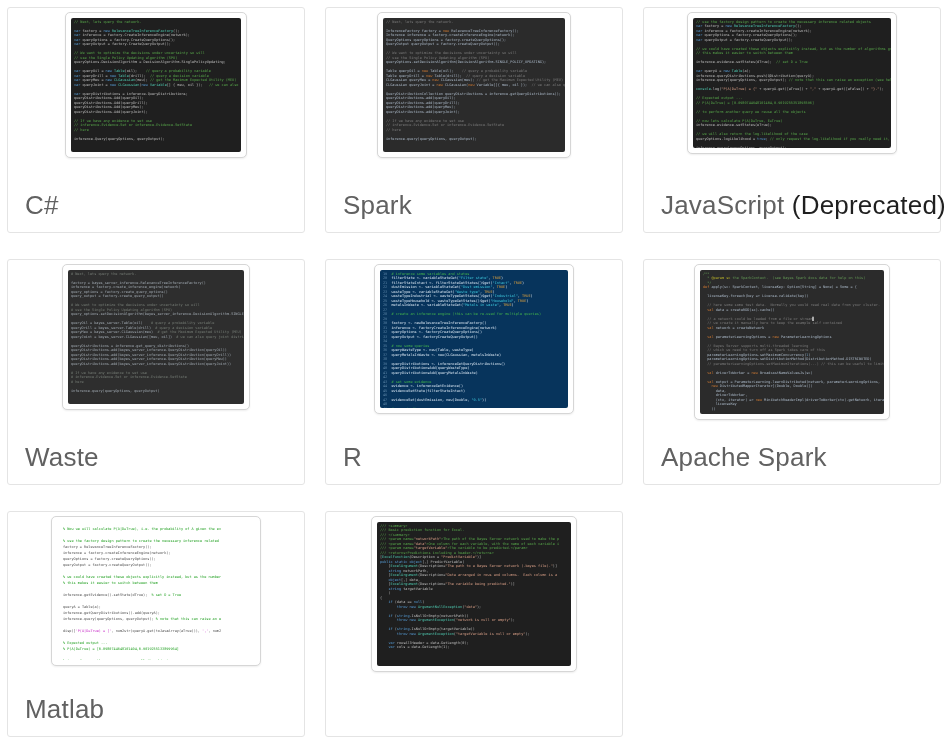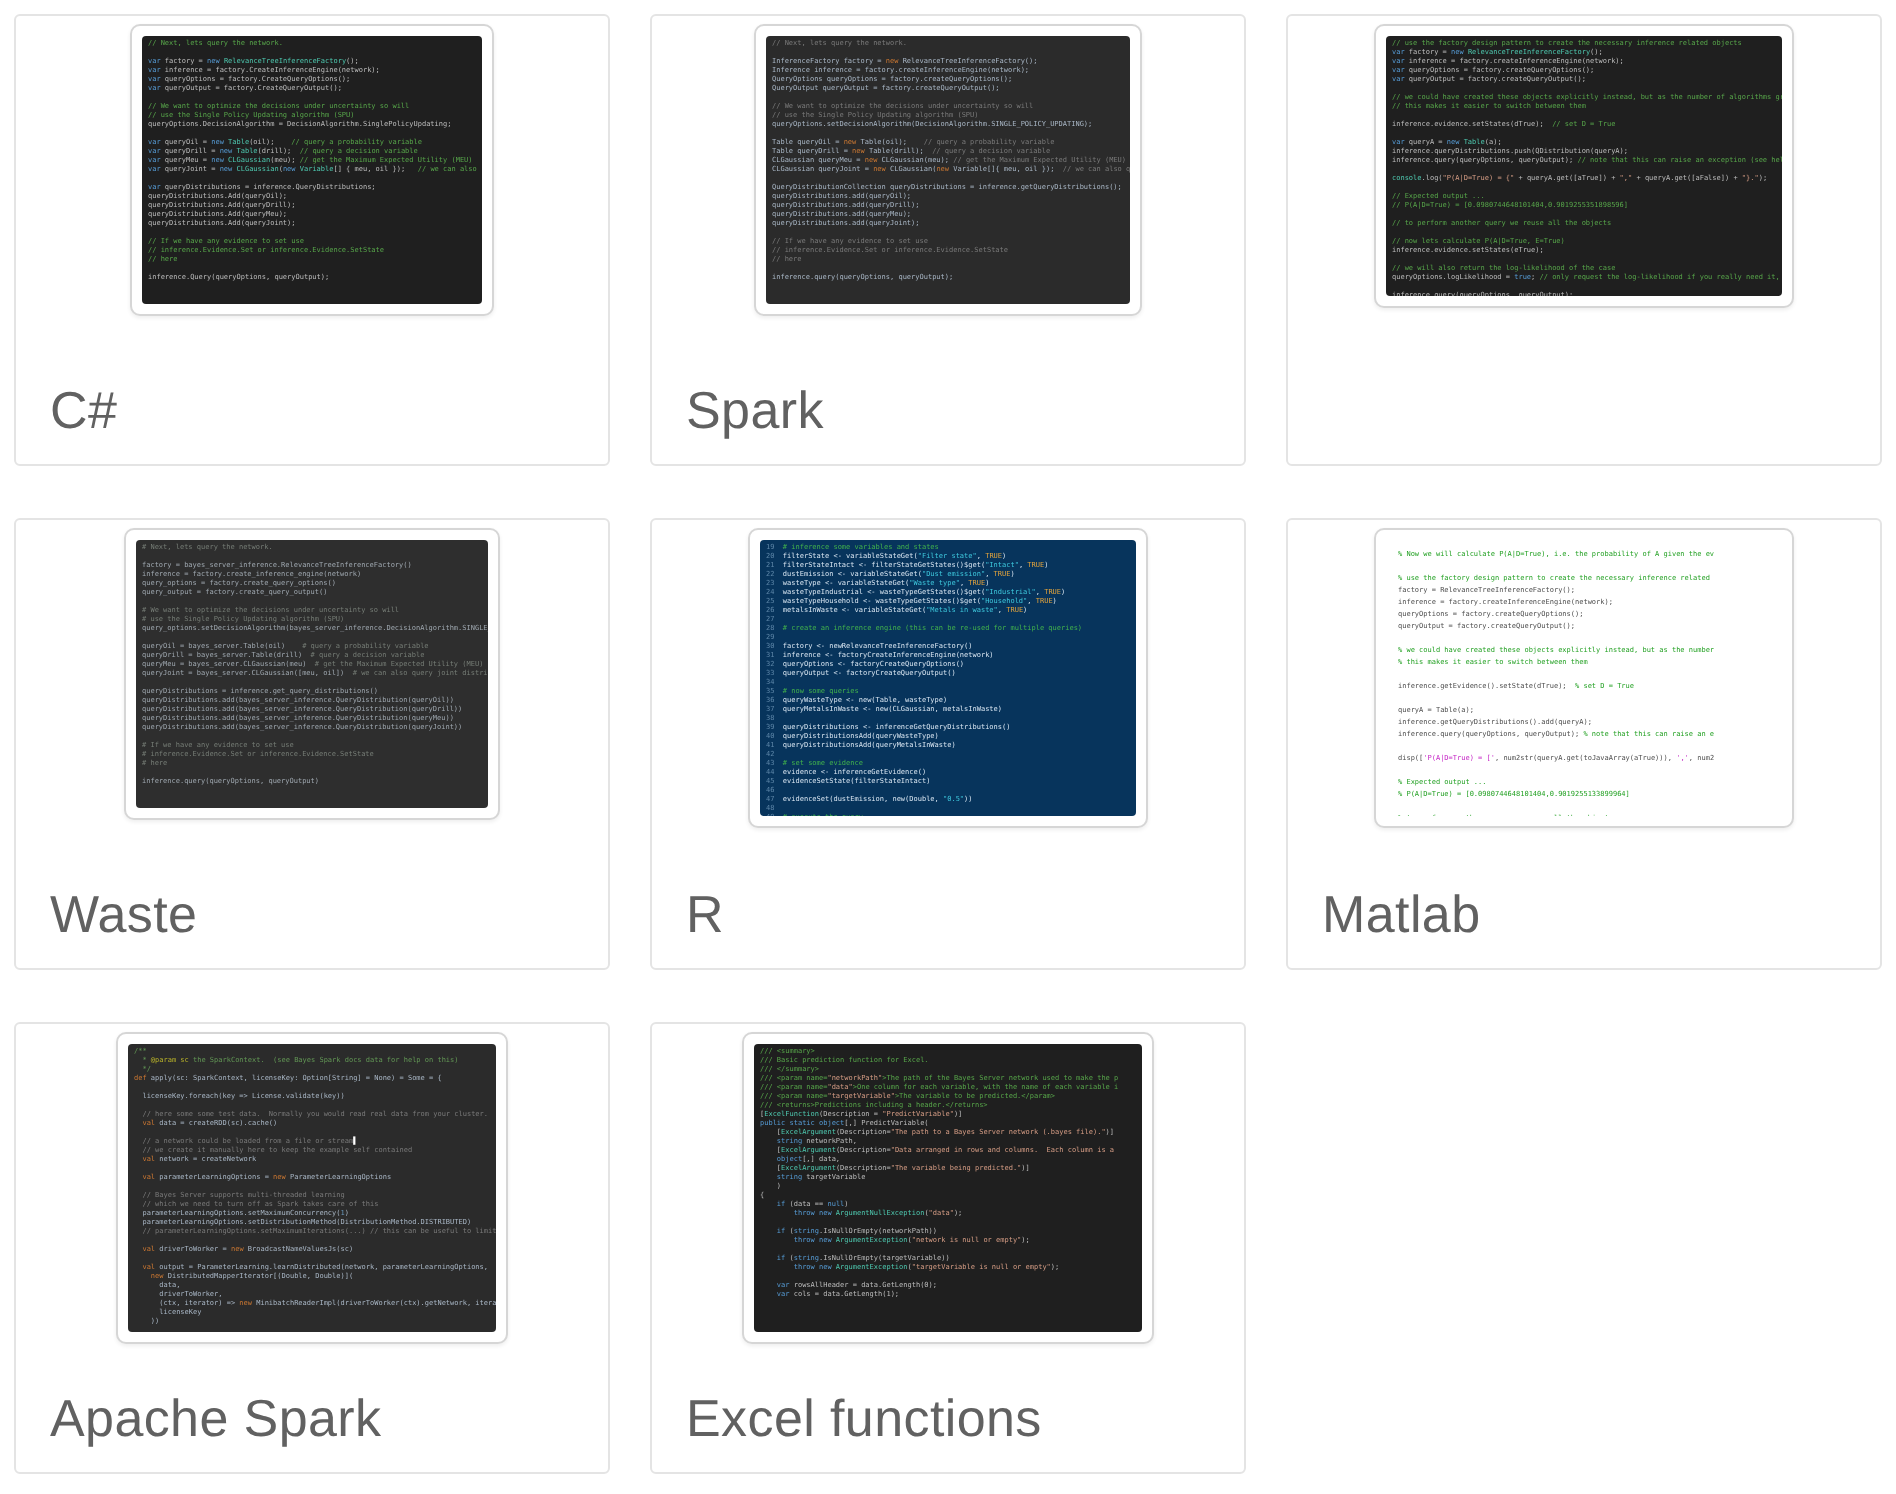--- a/index.html
+++ b/index.html
@@ -128,20 +128,21 @@
               <div class="code-line"><span style="color: rgb(189, 189, 189);">inference.evidence.setStates(eTrue);</span></div>
               <div class="code-line">&nbsp;</div>
               <div class="code-line"><span style="color: rgb(87, 166, 74);">// we will also return the log-likelihood of the case</span></div>
               <div class="code-line"><span style="color: rgb(189, 189, 189);">queryOptions.logLikelihood = </span><span style="color: rgb(86, 156, 214);">true</span><span style="color: rgb(189, 189, 189);">; </span><span style="color: rgb(87, 166, 74);">// only request the log-likelihood if you really need it, as extra com</span></div>
               <div class="code-line">&nbsp;</div>
               <div class="code-line"><span style="color: rgb(189, 189, 189);">inference.query(queryOptions, queryOutput);</span></div>
             </div>
           </div>
         </div>
       </div>
+    <div class="label"><span>JavaScript</span><span class="suffix"> (Deprecated)</span></div>
   </div>
 
   <div class="card">
     <div class="thumb-frame">
         <div class="thumb">
           <div class="code" style="width: 176px; height: 134px; background: rgb(46, 46, 46);">
             <div class="code-inner" style="width: 352px;">
               <div class="code-line"><span style="color: rgb(118, 125, 118);"># Next, lets query the network.</span></div>
               <div class="code-line">&nbsp;</div>
               <div class="code-line"><span style="color: rgb(159, 168, 176);">factory = bayes_server_inference.RelevanceTreeInferenceFactory()</span></div>
@@ -215,55 +216,20 @@
             </div>
           </div>
         </div>
       </div>
     <div class="label"><span>R</span><span class="suffix"></span></div>
   </div>
 
   <div class="card">
     <div class="thumb-frame">
         <div class="thumb">
-          <div class="code" style="width: 198px; height: 138px; background: rgb(255, 255, 255);">
-            <div class="code-inner roomy" style="width: 396px;">
-              <div class="code-line"><span style="color: rgb(34, 160, 34);">% Now we will calculate P(A|D=True), i.e. the probability of A given the ev</span></div>
-              <div class="code-line">&nbsp;</div>
-              <div class="code-line"><span style="color: rgb(34, 160, 34);">% use the factory design pattern to create the necessary inference related</span></div>
-              <div class="code-line"><span style="color: rgb(77, 77, 77);">factory = RelevanceTreeInferenceFactory();</span></div>
-              <div class="code-line"><span style="color: rgb(77, 77, 77);">inference = factory.createInferenceEngine(network);</span></div>
-              <div class="code-line"><span style="color: rgb(77, 77, 77);">queryOptions = factory.createQueryOptions();</span></div>
-              <div class="code-line"><span style="color: rgb(77, 77, 77);">queryOutput = factory.createQueryOutput();</span></div>
-              <div class="code-line">&nbsp;</div>
-              <div class="code-line"><span style="color: rgb(34, 160, 34);">% we could have created these objects explicitly instead, but as the number</span></div>
-              <div class="code-line"><span style="color: rgb(34, 160, 34);">% this makes it easier to switch between them</span></div>
-              <div class="code-line">&nbsp;</div>
-              <div class="code-line"><span style="color: rgb(77, 77, 77);">inference.getEvidence().setState(dTrue);  </span><span style="color: rgb(34, 160, 34);">% set D = True</span></div>
-              <div class="code-line">&nbsp;</div>
-              <div class="code-line"><span style="color: rgb(77, 77, 77);">queryA = Table(a);</span></div>
-              <div class="code-line"><span style="color: rgb(77, 77, 77);">inference.getQueryDistributions().add(queryA);</span></div>
-              <div class="code-line"><span style="color: rgb(77, 77, 77);">inference.query(queryOptions, queryOutput); </span><span style="color: rgb(34, 160, 34);">% note that this can raise an e</span></div>
-              <div class="code-line">&nbsp;</div>
-              <div class="code-line"><span style="color: rgb(77, 77, 77);">disp([</span><span style="color: rgb(197, 37, 197);">'P(A|D=True) = ['</span><span style="color: rgb(77, 77, 77);">, num2str(queryA.get(toJavaArray(aTrue))), </span><span style="color: rgb(197, 37, 197);">','</span><span style="color: rgb(77, 77, 77);">, num2</span></div>
-              <div class="code-line">&nbsp;</div>
-              <div class="code-line"><span style="color: rgb(34, 160, 34);">% Expected output ...</span></div>
-              <div class="code-line"><span style="color: rgb(34, 160, 34);">% P(A|D=True) = [0.0980744648101404,0.9019255133899964]</span></div>
-              <div class="code-line">&nbsp;</div>
-              <div class="code-line"><span style="color: rgb(34, 160, 34);">% to perform another query we reuse all the objects</span></div>
-            </div>
-          </div>
-        </div>
-      </div>
-    <div class="label"><span>Matlab</span><span class="suffix"></span></div>
-  </div>
-
-  <div class="card">
-    <div class="thumb-frame">
-        <div class="thumb">
           <div class="code" style="width: 184px; height: 144px; background: rgb(43, 43, 43);">
             <div class="code-inner" style="width: 368px;">
               <div class="code-line"><span style="color: rgb(98, 151, 85);">/**</span></div>
               <div class="code-line"><span style="color: rgb(98, 151, 85);">  * </span><span style="color: rgb(187, 181, 41);">@param sc</span><span style="color: rgb(98, 151, 85);"> the SparkContext.  (see Bayes Spark docs data for help on this)</span></div>
               <div class="code-line"><span style="color: rgb(98, 151, 85);">  */</span></div>
               <div class="code-line"><span style="color: rgb(204, 120, 50);">def </span><span style="color: rgb(169, 183, 198);">apply(sc: SparkContext, licenseKey: Option[String] = None) = Some = {</span></div>
               <div class="code-line">&nbsp;</div>
               <div class="code-line"><span style="color: rgb(169, 183, 198);">  licenseKey.foreach(key =&gt; License.validate(key))</span></div>
               <div class="code-line">&nbsp;</div>
               <div class="code-line"><span style="color: rgb(122, 122, 122);">  // here some some test data.  Normally you would read real data from your cluster.</span></div>
@@ -288,20 +254,55 @@
               <div class="code-line"><span style="color: rgb(169, 183, 198);">      data,</span></div>
               <div class="code-line"><span style="color: rgb(169, 183, 198);">      driverToWorker,</span></div>
               <div class="code-line"><span style="color: rgb(169, 183, 198);">      (ctx, iterator) =&gt; </span><span style="color: rgb(204, 120, 50);">new </span><span style="color: rgb(169, 183, 198);">MinibatchReaderImpl(driverToWorker(ctx).getNetwork, iterator),</span></div>
               <div class="code-line"><span style="color: rgb(169, 183, 198);">      licenseKey</span></div>
               <div class="code-line"><span style="color: rgb(169, 183, 198);">    ))</span></div>
             </div>
           </div>
         </div>
       </div>
     <div class="label"><span>Apache Spark</span><span class="suffix"></span></div>
+  </div>
+
+  <div class="card">
+    <div class="thumb-frame">
+        <div class="thumb">
+          <div class="code" style="width: 198px; height: 138px; background: rgb(255, 255, 255);">
+            <div class="code-inner roomy" style="width: 396px;">
+              <div class="code-line"><span style="color: rgb(34, 160, 34);">% Now we will calculate P(A|D=True), i.e. the probability of A given the ev</span></div>
+              <div class="code-line">&nbsp;</div>
+              <div class="code-line"><span style="color: rgb(34, 160, 34);">% use the factory design pattern to create the necessary inference related</span></div>
+              <div class="code-line"><span style="color: rgb(77, 77, 77);">factory = RelevanceTreeInferenceFactory();</span></div>
+              <div class="code-line"><span style="color: rgb(77, 77, 77);">inference = factory.createInferenceEngine(network);</span></div>
+              <div class="code-line"><span style="color: rgb(77, 77, 77);">queryOptions = factory.createQueryOptions();</span></div>
+              <div class="code-line"><span style="color: rgb(77, 77, 77);">queryOutput = factory.createQueryOutput();</span></div>
+              <div class="code-line">&nbsp;</div>
+              <div class="code-line"><span style="color: rgb(34, 160, 34);">% we could have created these objects explicitly instead, but as the number</span></div>
+              <div class="code-line"><span style="color: rgb(34, 160, 34);">% this makes it easier to switch between them</span></div>
+              <div class="code-line">&nbsp;</div>
+              <div class="code-line"><span style="color: rgb(77, 77, 77);">inference.getEvidence().setState(dTrue);  </span><span style="color: rgb(34, 160, 34);">% set D = True</span></div>
+              <div class="code-line">&nbsp;</div>
+              <div class="code-line"><span style="color: rgb(77, 77, 77);">queryA = Table(a);</span></div>
+              <div class="code-line"><span style="color: rgb(77, 77, 77);">inference.getQueryDistributions().add(queryA);</span></div>
+              <div class="code-line"><span style="color: rgb(77, 77, 77);">inference.query(queryOptions, queryOutput); </span><span style="color: rgb(34, 160, 34);">% note that this can raise an e</span></div>
+              <div class="code-line">&nbsp;</div>
+              <div class="code-line"><span style="color: rgb(77, 77, 77);">disp([</span><span style="color: rgb(197, 37, 197);">'P(A|D=True) = ['</span><span style="color: rgb(77, 77, 77);">, num2str(queryA.get(toJavaArray(aTrue))), </span><span style="color: rgb(197, 37, 197);">','</span><span style="color: rgb(77, 77, 77);">, num2</span></div>
+              <div class="code-line">&nbsp;</div>
+              <div class="code-line"><span style="color: rgb(34, 160, 34);">% Expected output ...</span></div>
+              <div class="code-line"><span style="color: rgb(34, 160, 34);">% P(A|D=True) = [0.0980744648101404,0.9019255133899964]</span></div>
+              <div class="code-line">&nbsp;</div>
+              <div class="code-line"><span style="color: rgb(34, 160, 34);">% to perform another query we reuse all the objects</span></div>
+            </div>
+          </div>
+        </div>
+      </div>
+    <div class="label"><span>Matlab</span><span class="suffix"></span></div>
   </div>
 
   <div class="card">
     <div class="thumb-frame">
         <div class="thumb">
           <div class="code" style="width: 194px; height: 144px; background: rgb(31, 31, 31);">
             <div class="code-inner" style="width: 388px;">
               <div class="code-line"><span style="color: rgb(87, 166, 74);">/// &lt;summary&gt;</span></div>
               <div class="code-line"><span style="color: rgb(87, 166, 74);">/// Basic prediction function for Excel.</span></div>
               <div class="code-line"><span style="color: rgb(87, 166, 74);">/// &lt;/summary&gt;</span></div>
@@ -327,16 +328,15 @@
               <div class="code-line">&nbsp;</div>
               <div class="code-line"><span style="color: rgb(86, 156, 214);">    if </span><span style="color: rgb(189, 189, 189);">(</span><span style="color: rgb(86, 156, 214);">string</span><span style="color: rgb(189, 189, 189);">.IsNullOrEmpty(targetVariable))</span></div>
               <div class="code-line"><span style="color: rgb(86, 156, 214);">        throw new </span><span style="color: rgb(78, 201, 176);">ArgumentException</span><span style="color: rgb(189, 189, 189);">(</span><span style="color: rgb(214, 157, 133);">"targetVariable is null or empty"</span><span style="color: rgb(189, 189, 189);">);</span></div>
               <div class="code-line">&nbsp;</div>
               <div class="code-line"><span style="color: rgb(86, 156, 214);">    var </span><span style="color: rgb(189, 189, 189);">rowsAllHeader = data.GetLength(0);</span></div>
               <div class="code-line"><span style="color: rgb(86, 156, 214);">    var </span><span style="color: rgb(189, 189, 189);">cols = data.GetLength(1);</span></div>
             </div>
           </div>
         </div>
       </div>
-    <div class="label"><span>Excel functions</span><span class="suffix"></span></div>
   </div>
 
 </div>
 
 </body></html>

